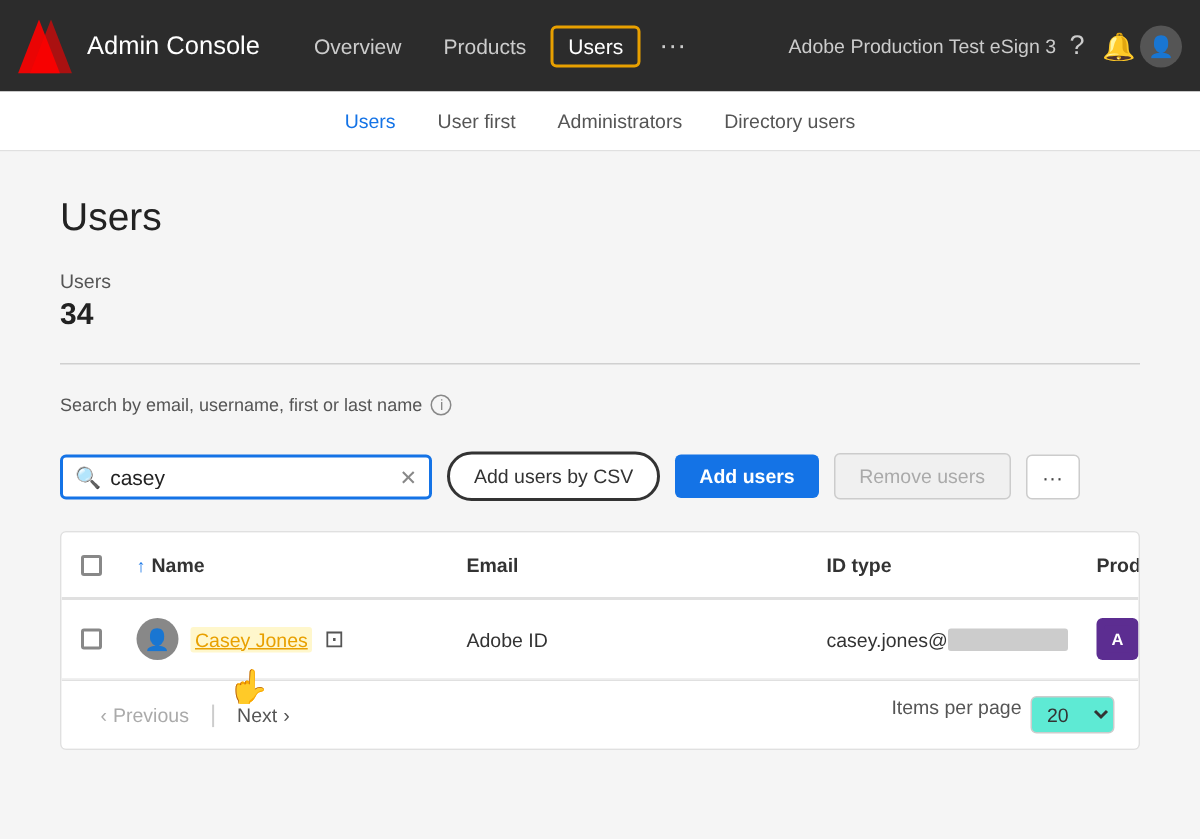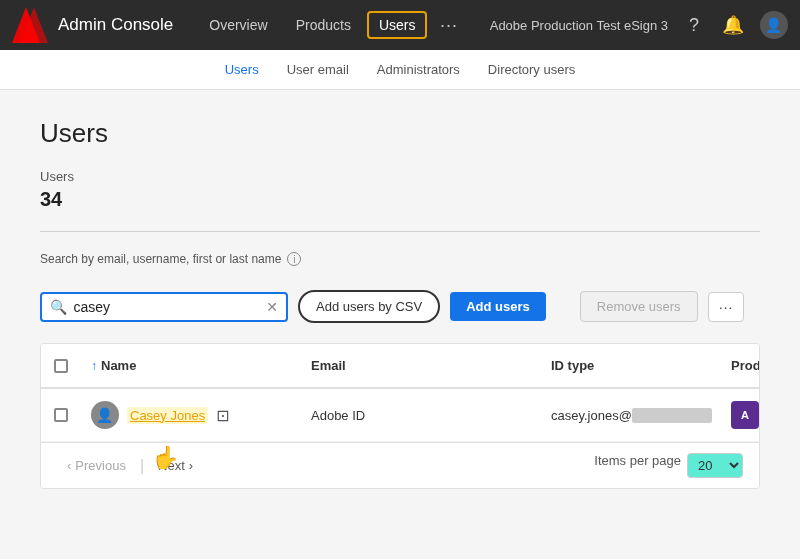--- a/index.html
+++ b/index.html
@@ -1,21 +1,21 @@
 <!DOCTYPE html>
 <html><head>
   <meta charset="utf-8">
   <style>
     * { box-sizing: border-box; margin: 0; padding: 0; }
     body { font-family: -apple-system, BlinkMacSystemFont, 'Segoe UI', Arial, sans-serif; background: #f5f5f5; width: 800px; height: 559px; overflow: hidden; }
 
     
     .top-nav {
       background: #2c2c2c;
-      height: 50px;
+      height: 61px;
       display: flex;
       align-items: center;
       padding: 0 12px;
       gap: 0;
     }
     .adobe-logo {
       width: 36px; height: 36px; margin-right: 10px; flex-shrink: 0;
     }
     .admin-console-title {
       color: #fff;
@@ -45,21 +45,20 @@
     }
     .nav-ellipsis {
       color: #ccc;
       font-size: 18px;
       padding: 6px 8px;
       cursor: pointer;
     }
     .nav-right {
       display: flex;
       align-items: center;
-      gap: 12px;
       margin-left: auto;
     }
     .org-name {
       color: #ccc;
       font-size: 13px;
     }
     .nav-icon-btn {
       color: #ccc;
       font-size: 18px;
       cursor: pointer;
@@ -199,21 +198,20 @@
       font-weight: 600;
     }
     .btn-disabled {
       background: #f0f0f0;
       color: #aaa;
       border: 1px solid #ccc;
       font-size: 13px;
       padding: 7px 16px;
       border-radius: 4px;
       cursor: not-allowed;
-      margin-left: 24px;
     }
     .btn-more {
       border: 1px solid #ccc;
       background: #fff;
       color: #444;
       font-size: 14px;
       padding: 6px 10px;
       border-radius: 4px;
       cursor: pointer;
     }
@@ -388,21 +386,21 @@
       <span>🔔</span>
     </div>
     <div class="avatar-circle">
       <span>👤</span>
     </div>
   </div>
 </nav>
 
 <nav class="sub-nav">
   <a class="sub-nav-item active">Users</a>
-  <a class="sub-nav-item">User email</a>
+  <a class="sub-nav-item">User first</a>
   <a class="sub-nav-item">Administrators</a>
   <a class="sub-nav-item">Directory users</a>
 </nav>
 
 <div class="main-content">
   <h1 class="page-title">Users</h1>
 
   <div class="users-count-label">Users</div>
   <div class="users-count">34</div>
 

